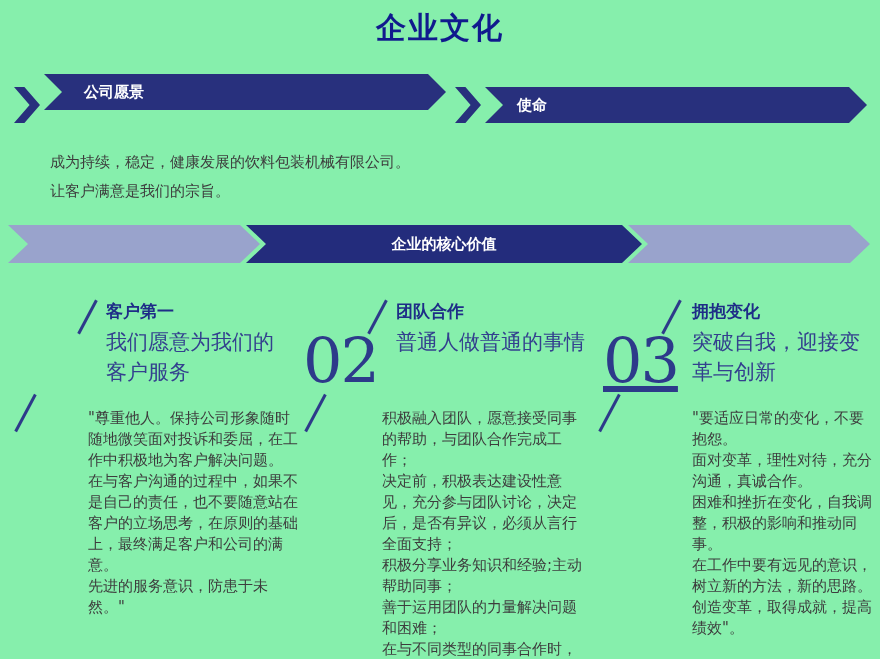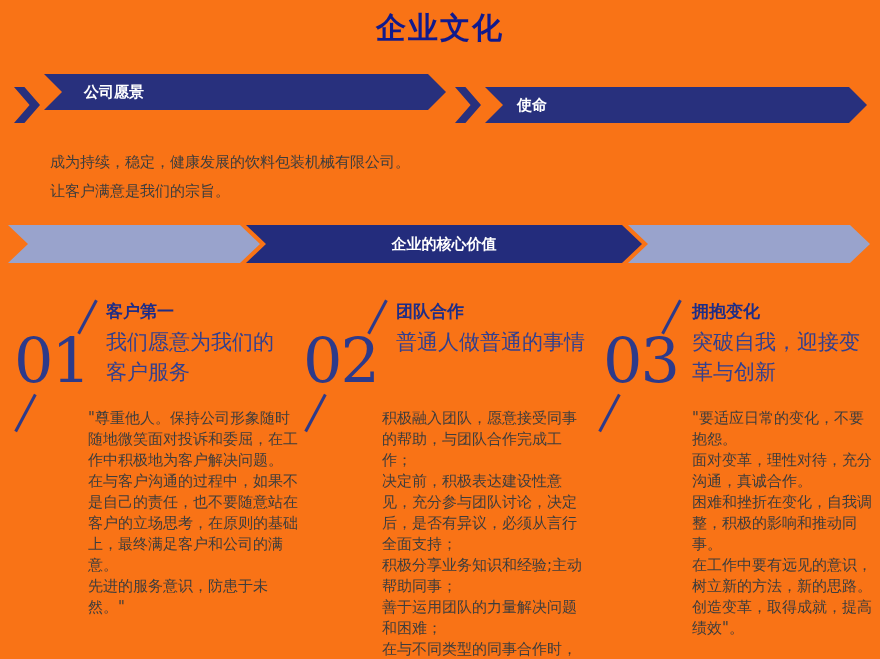--- a/index.html
+++ b/index.html
@@ -1,19 +1,19 @@
 <!DOCTYPE html>
 <html><head>
 <meta charset="utf-8">
 <style>
   html,body{margin:0;padding:0;}
   .page{
     position:relative;
     width:880px;height:659px;
-    background:#f97316;
+    background:#86efac;
     overflow:hidden;
     font-family:"DejaVu Sans","Liberation Sans",sans-serif;
   }
   .page-title{
     position:absolute;top:8px;left:0;width:880px;
     text-align:center;
     font-size:30px;font-weight:bold;
     color:#101a8d;
     letter-spacing:2px;
   }
@@ -93,41 +93,40 @@
   </div>
 
   <div class="para vision-para">成为持续，稳定，健康发展的饮料包装机械有限公司。 让客户满意是我们的宗旨。</div>
 
   <div class="band-piece band-lav" style="left:8px;width:252px;"></div>
   <div class="band-piece band-navy" style="left:246px;width:396px;">
     <span>企业的核心价值</span>
   </div>
   <div class="band-piece band-lav" style="left:628px;width:242px;"></div>
 
-  <div class="num" style="left:14px;">01</div>
   <div class="slash slash-top" style="left:86px;"></div>
   <div class="slash slash-bot" style="left:24px;"></div>
   <div class="val-heading" style="left:106px;">客户第一</div>
   <div class="val-sub" style="left:106px;width:184px;">我们愿意为我们的客户服务</div>
   <div class="val-body" style="left:88px;width:212px;">"尊重他人。保持公司形象随时随地微笑面对投诉和委屈，在工作中积极地为客户解决问题。
 在与客户沟通的过程中，如果不是自己的责任，也不要随意站在客户的立场思考，在原则的基础上，最终满足客户和公司的满意。
 先进的服务意识，防患于未然。"</div>
 
   <div class="num" style="left:303px;">02</div>
   <div class="slash slash-top" style="left:376px;"></div>
   <div class="slash slash-bot" style="left:314px;"></div>
   <div class="val-heading" style="left:396px;">团队合作</div>
   <div class="val-sub" style="left:396px;width:190px;">普通人做普通的事情</div>
   <div class="val-body" style="left:382px;width:208px;">积极融入团队，愿意接受同事的帮助，与团队合作完成工作；
 决定前，积极表达建设性意见，充分参与团队讨论，决定后，是否有异议，必须从言行全面支持；
 积极分享业务知识和经验;主动帮助同事；
 善于运用团队的力量解决问题和困难；
 在与不同类型的同事合作时，不要把个人喜好带入工作，充分体现“为事不为</div>
 
-  <div class="num" style="left:603px;">03</div>
+  <div class="num" style="left:603px;text-decoration:underline;">03</div>
   <div class="slash slash-top" style="left:670px;"></div>
   <div class="slash slash-bot" style="left:608px;"></div>
   <div class="val-heading" style="left:692px;">拥抱变化</div>
   <div class="val-sub" style="left:692px;width:182px;">突破自我，迎接变革与创新</div>
   <div class="val-body" style="left:692px;width:186px;">"要适应日常的变化，不要抱怨。
 面对变革，理性对待，充分沟通，真诚合作。
 困难和挫折在变化，自我调整，积极的影响和推动同事。
 在工作中要有远见的意识，树立新的方法，新的思路。
 创造变革，取得成就，提高绩效"。</div>
 

